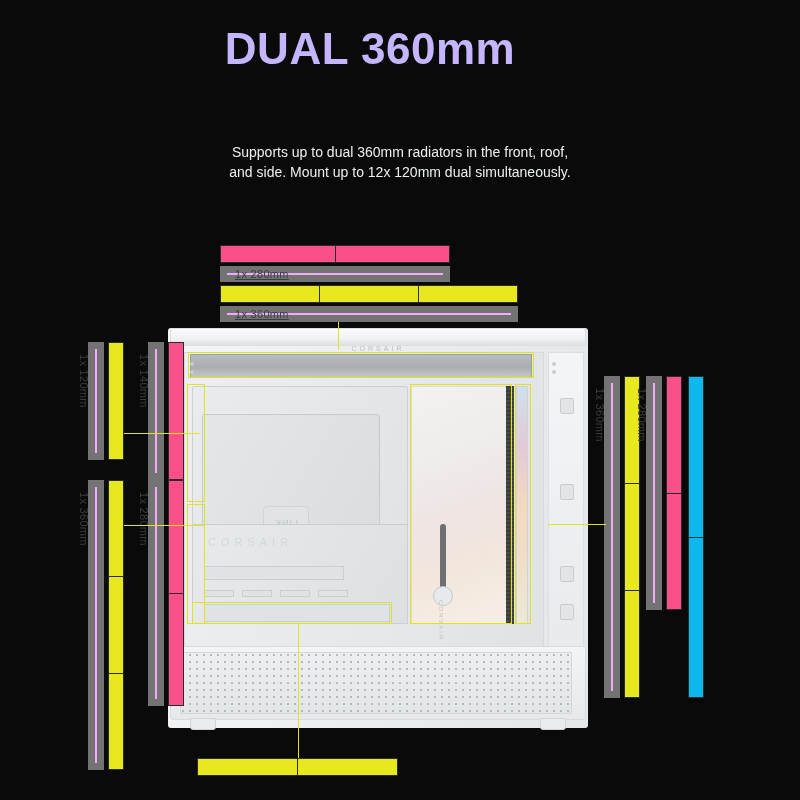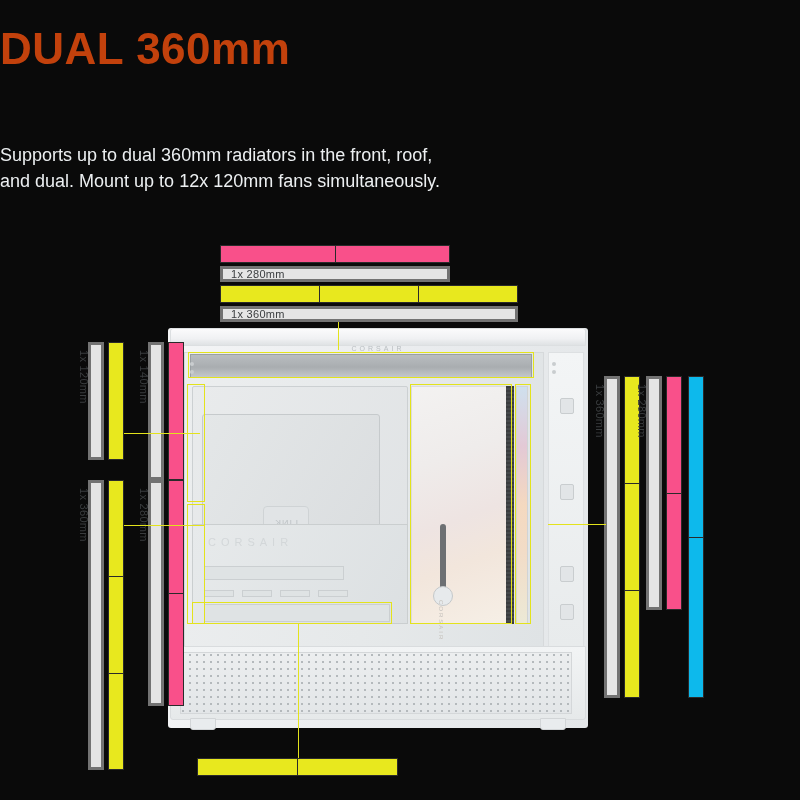--- a/index.html
+++ b/index.html
@@ -9,29 +9,31 @@
     font-family:"Liberation Sans", sans-serif;
     overflow:hidden;
     position:relative;
     color:#ffffff;
   }
   #stage{position:absolute;left:0;top:0;width:800px;height:800px;}
 
   
   .title{
     position:absolute;left:0;top:26px;width:740px;
+    text-align:center;
     font-size:44px;line-height:1.05;
     font-weight:700;
     letter-spacing:0.5px;
-    color:#c2410c;
+    color:#c4b5fd;
   }
   .title .l2{display:block;}
   .subtitle{
     position:absolute;left:0;top:143px;width:800px;
-    font-size:18px;line-height:1.42;
+    text-align:center;
+    font-size:14px;line-height:1.42;
     font-weight:400;
     color:#eceff1;
   }
   .subtitle .s2{display:block;}
 
   
   .legend{position:absolute;left:604px;top:243px;}
   .legend-row{display:flex;align-items:center;height:15px;margin-bottom:5px;}
   .legend-sw{
     width:48px;height:13px;border:1px solid #222;box-sizing:border-box;
@@ -43,22 +45,22 @@
   .bar{position:absolute;box-sizing:border-box;border:1px solid #2a2a2a;}
   .bar.seg-h{display:flex;}
   .bar.seg-h > i{flex:1;border-right:1px solid #2a2a2a;display:block;}
   .bar.seg-h > i:last-child{border-right:none;}
   .bar.seg-v{display:flex;flex-direction:column;}
   .bar.seg-v > i{flex:1;border-bottom:1px solid #2a2a2a;display:block;}
   .bar.seg-v > i:last-child{border-bottom:none;}
 
   .radbar{
     position:absolute;box-sizing:border-box;
-    background:#e5e5e5;border:3px solid #737373;
-    color:#3a3d3f;font-size:11px;letter-spacing:0.3px;
+    background:#f0abfc;border:7px solid #737373;
+    color:#3a3d3f;font-size:11px;letter-spacing:0.3px;text-decoration:underline;
   }
   .radbar.h{display:flex;align-items:center;padding-left:8px;}
   .radbar.v{display:flex;align-items:center;justify-content:flex-start;}
   .vtextwrap{
     position:absolute;top:6px;left:50%;
     width:0;height:0;
   }
   .vlabel{
     position:absolute;
     transform:rotate(90deg);
@@ -191,21 +193,21 @@
 </head>
 <body>
 
 <div id="stage">
 
   <div class="title">
     <span>DUAL 360mm</span>
   </div>
   <div class="subtitle">
     <span>Supports up to dual 360mm radiators in the front, roof,</span>
-    <span class="s2">and dual. Mount up to 12x 120mm fans simultaneously.</span>
+    <span class="s2">and side. Mount up to 12x 120mm dual simultaneously.</span>
   </div>
 
 
   <div id="case">
     <div class="case-body"></div>
     <div class="case-top"></div>
     <div class="brand-top">CORSAIR</div>
 
     <div class="case-inner"></div>
     <div class="top-vent"></div>

